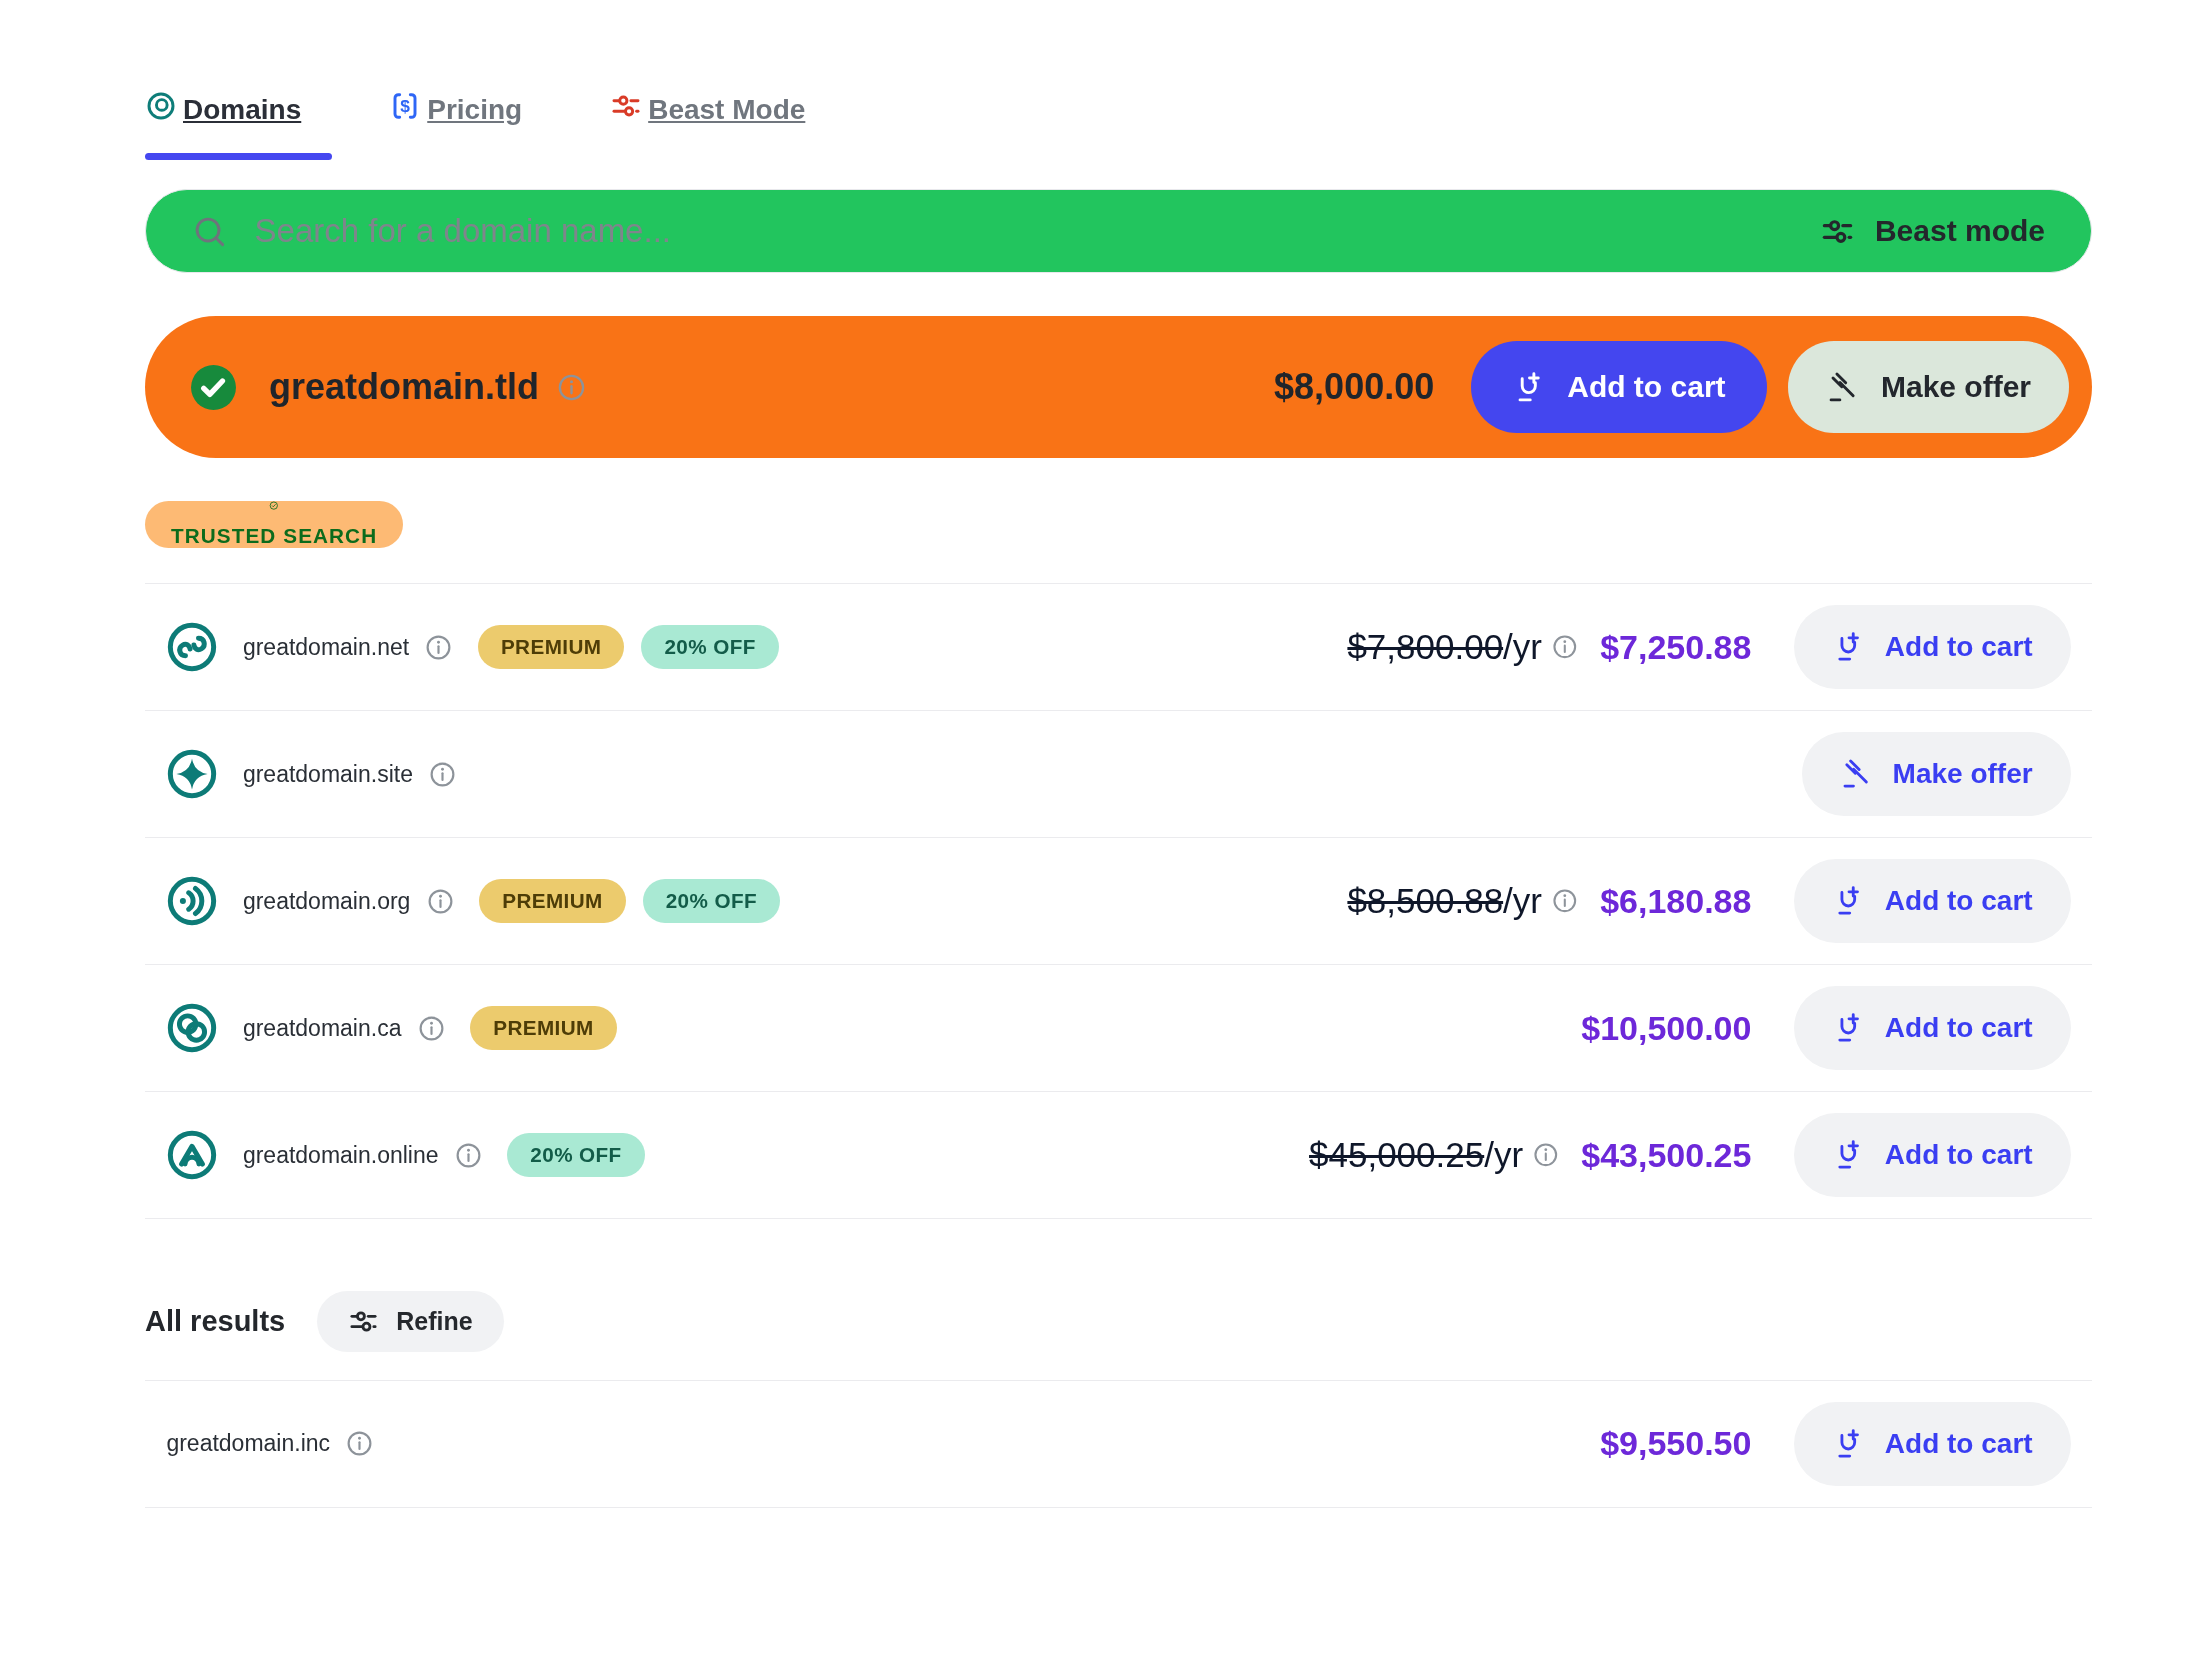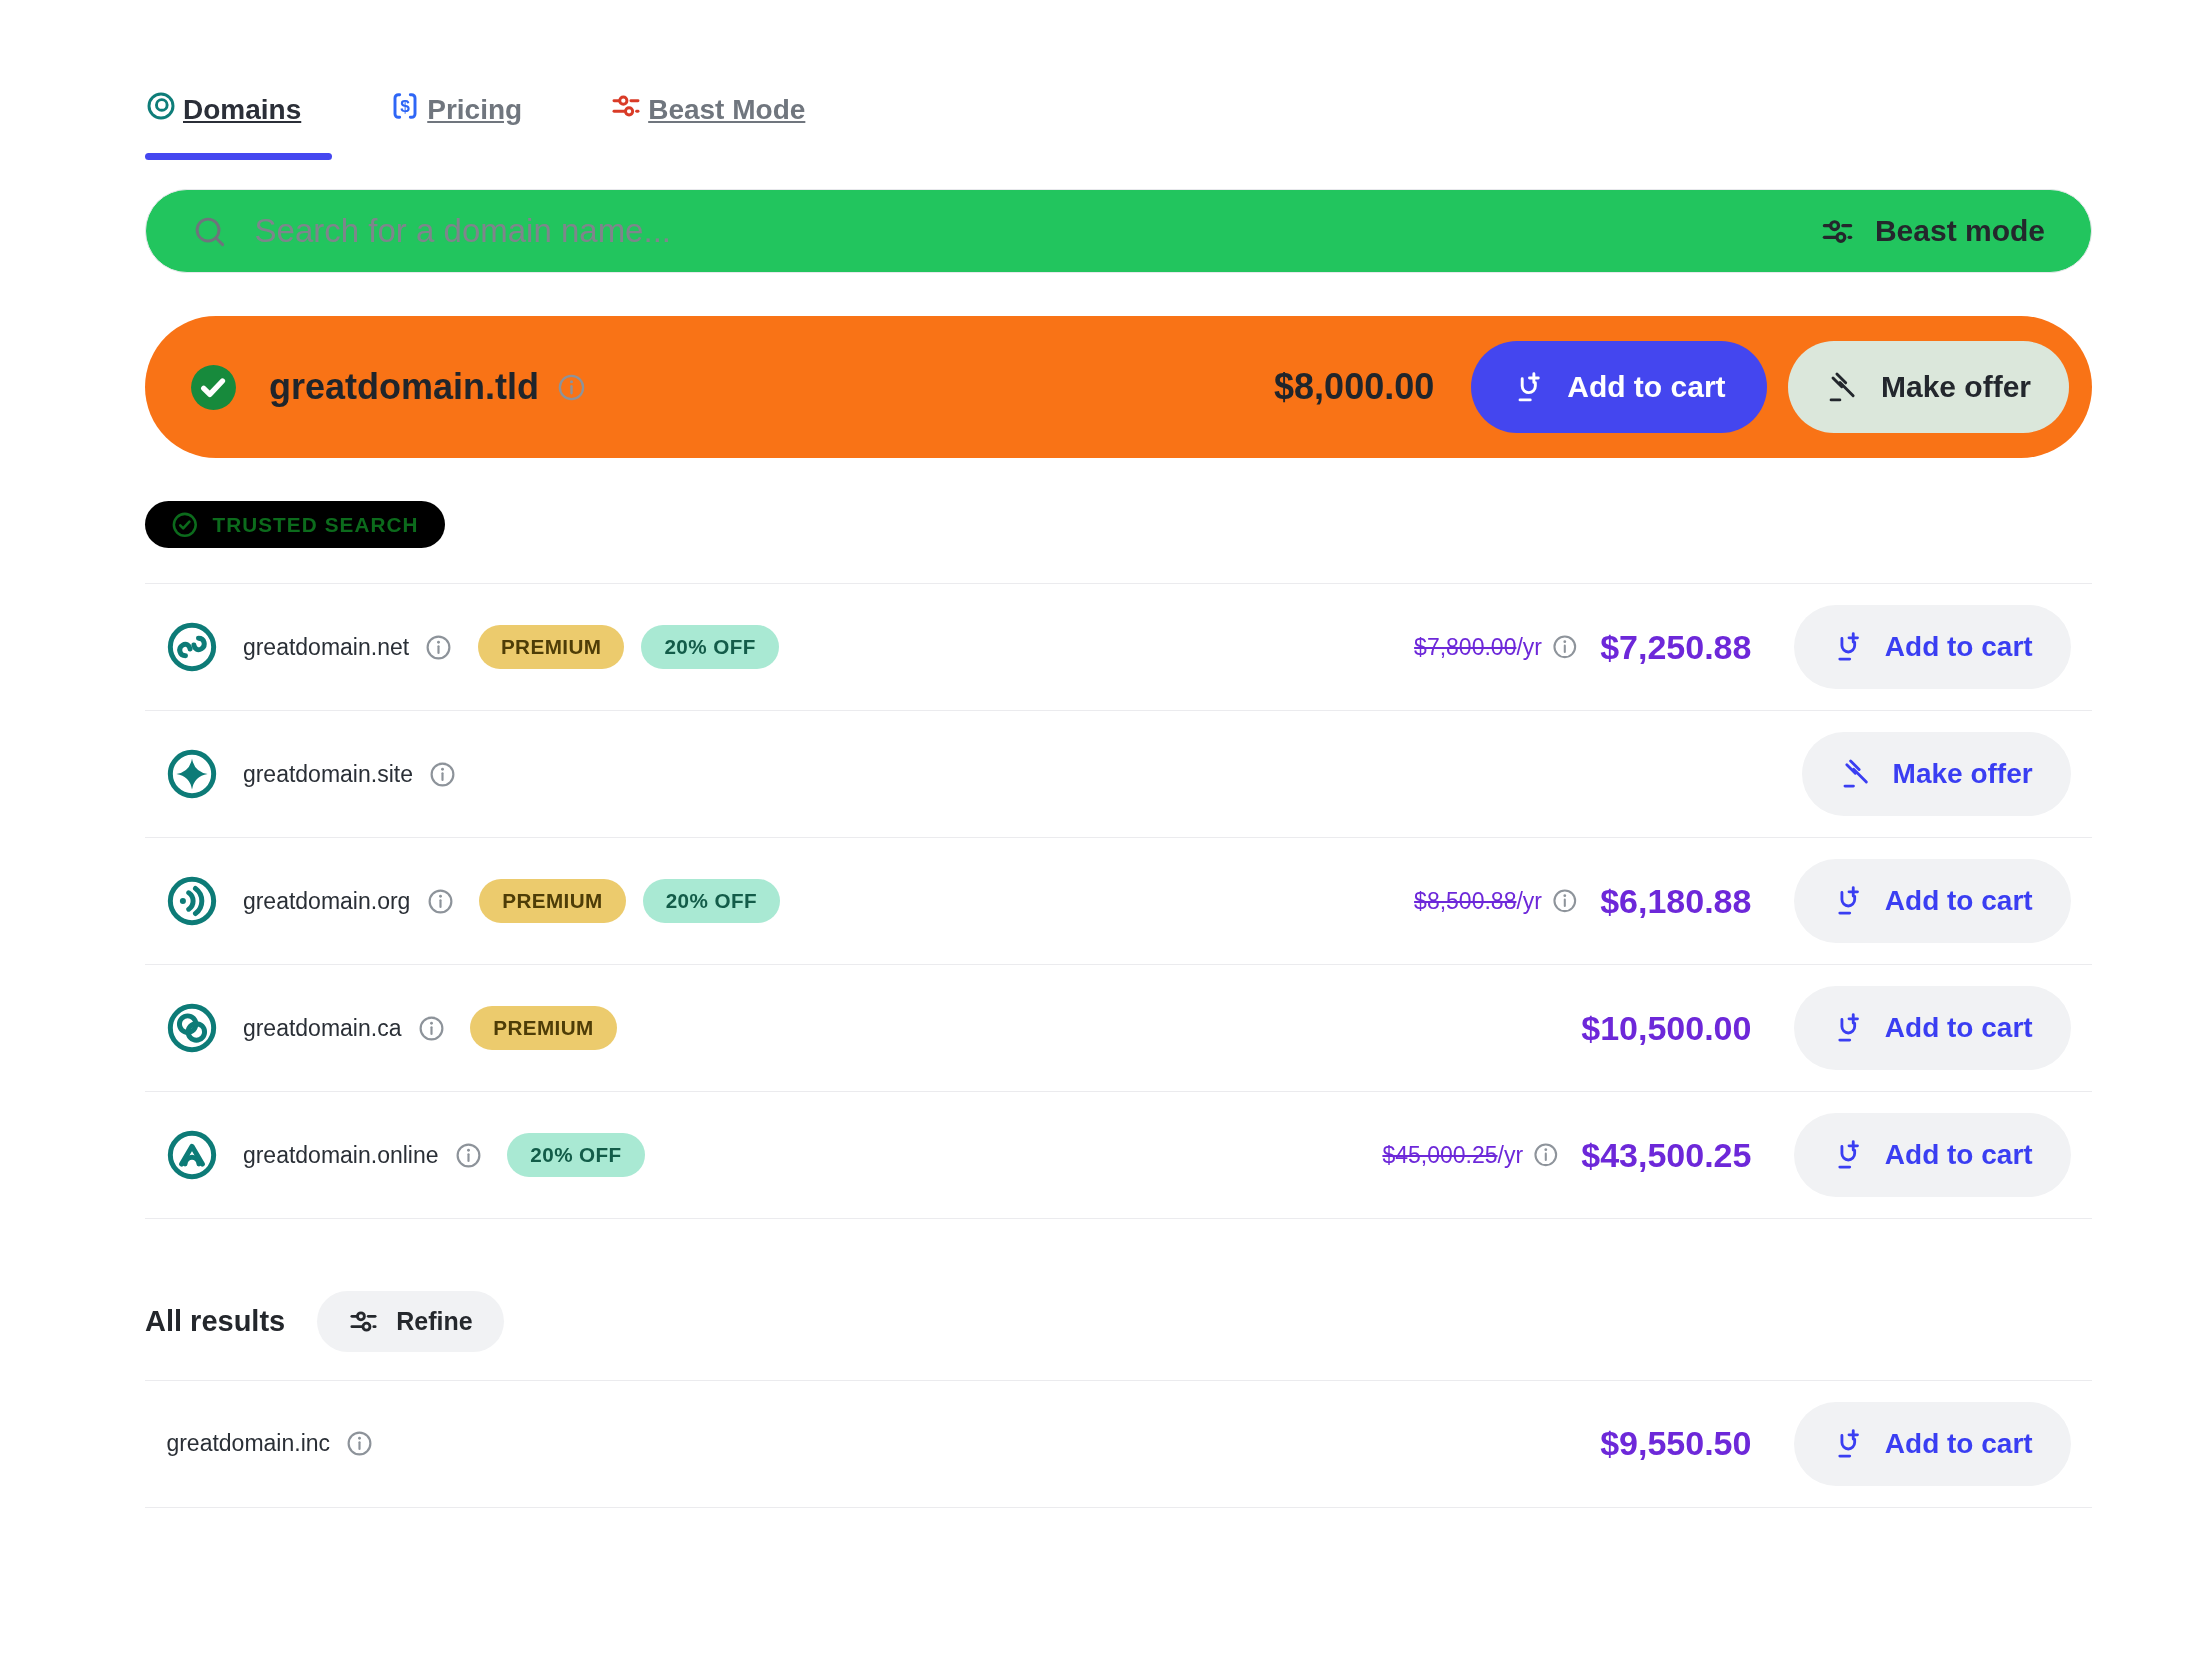--- a/index.html
+++ b/index.html
@@ -42,22 +42,22 @@
          font-family:inherit; font-weight:bold; border-radius:46px; }
   .btn svg { flex:0 0 auto; }
   .btn-primary { height:92px; padding:0 41px; gap:20px; background:#4446ef; color:#fff; font-size:30px; }
   .btn-primary svg { width:35px; height:35px; }
   .btn-offer-green { height:92px; padding:0 38px; gap:20px; background:#dbe7db; color:#23272d;
          font-size:30px; margin-left:21.4px; }
   .btn-offer-green svg { width:35px; height:35px; }
 
   
   .trusted { margin-top:43px; display:inline-flex; align-items:center; gap:13.8px;
-         height:47px; border-radius:24px; background:#000000; padding:0 26px;
-         color:#0c6b1c; font-size:20.7px; font-weight:bold; letter-spacing:1.1px; }
+         height:47px; border-radius:24px; background:#fdba74; padding:0 26px;
+         color:#0c6b1c; font-size:20.7px; font-weight:bold; letter-spacing:1.1px;flex-direction:column; }
   .trusted svg { width:27.6px; height:27.6px; color:#0c6b1c; }
 
   
   .section-title { font-size:29px; font-weight:bold; color:#24272c; }
   .suggested-title { margin-top:63px; }
   .allresults-head { margin-top:72px; display:flex; align-items:center; }
   .btn-refine { height:61px; border-radius:31px; background:#f1f2f4; color:#25282d;
          font-size:25px; padding:0 31px; gap:17px; margin-left:32px; }
   .btn-refine svg { width:31px; height:31px; }
 
@@ -66,21 +66,21 @@
   .list-all { margin-top:27.6px; }
   .row { height:127px; display:flex; align-items:center; border-top:1.5px solid #ebebee; padding:0 21.4px; }
   .tld { width:52px; height:52px; color:#0d7b77; margin-right:24.5px; flex:0 0 auto; }
   .row .domain { font-size:23px; color:#2a2f36; }
   .row .info { width:29px; height:29px; margin-left:15.3px; }
   .badges { display:flex; gap:17px; margin-left:24.5px; }
   .badge { height:44px; border-radius:22px; display:flex; align-items:center; padding:4px 23px;
          font-size:20.7px; font-weight:bold; letter-spacing:0.4px; }
   .badge-premium { background:#eccb6d; color:#4e3d07; }
   .badge-off { background:#a9e9d3; color:#135c49; }
-  .old { font-size:23px; color:#6d28d9; white-space:nowrap; }
+  .old { font-size:35px; color:#0f172a; white-space:nowrap; }
   .old s { text-decoration:line-through; }
   .old-info { width:27.6px; height:27.6px; color:#8e949b; margin-left:9.2px; cursor:pointer; }
   .row .price { font-size:34px; font-weight:bold; color:#6d28d9; margin-left:21.4px; white-space:nowrap; }
   .btn-secondary { height:84px; border-radius:42px; background:#f1f2f4; color:#3a3ef2;
          font-size:28px; padding:0 38px; gap:18.4px; margin-left:43px; }
   .btn-secondary svg { width:34px; height:34px; }
 </style>
 </head>
 <body>
 

